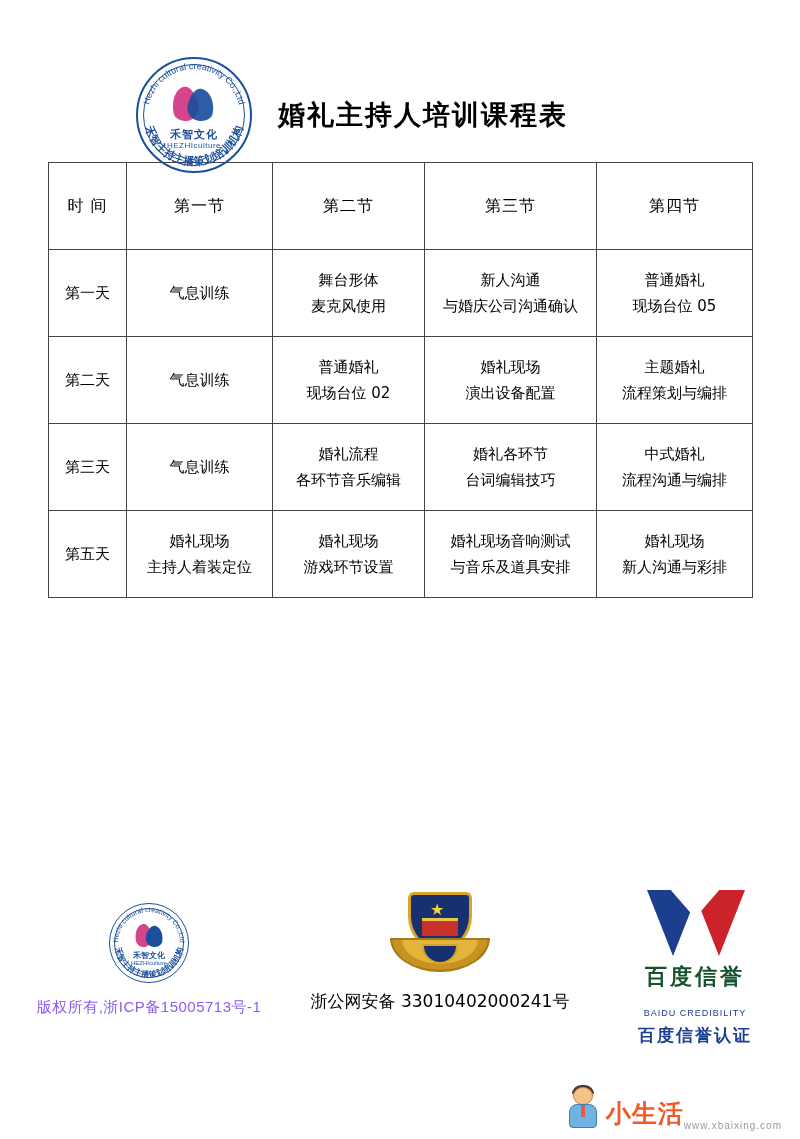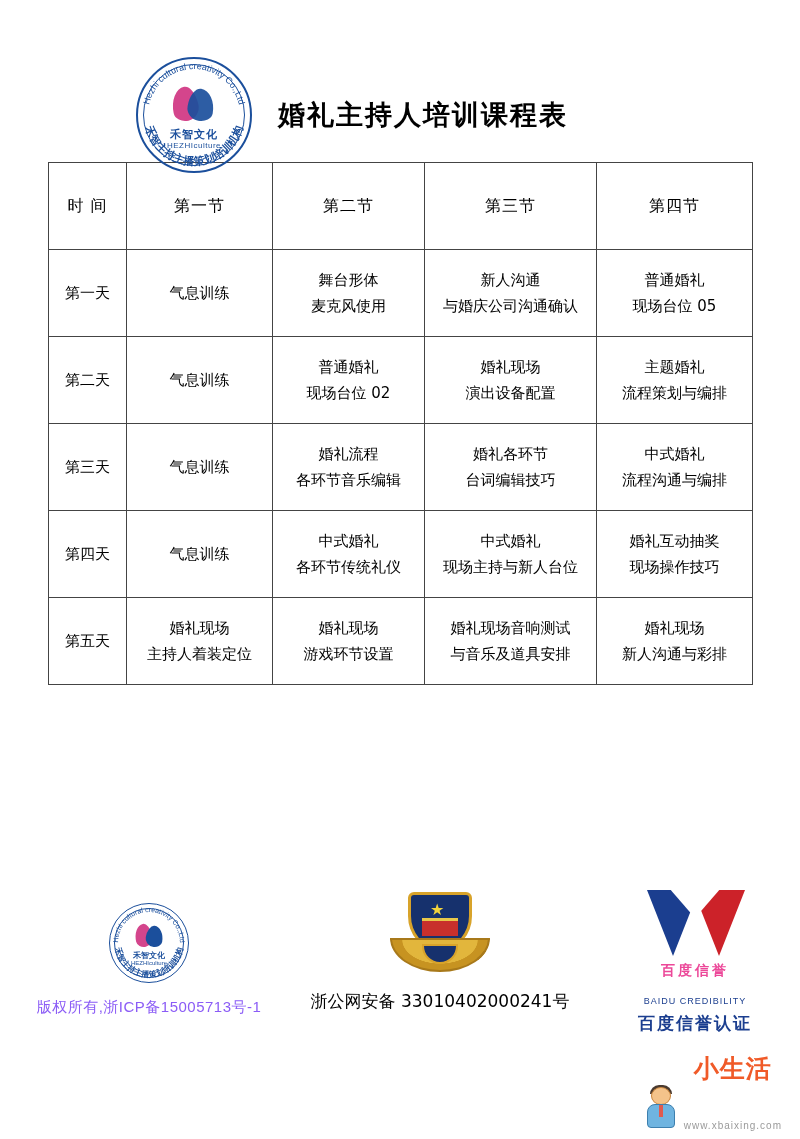--- a/index.html
+++ b/index.html
@@ -305,23 +305,23 @@
   }
   .baidu-v .v-notch {
     position: absolute;
     left: 28px; top: 2px;
     width: 52px; height: 30px;
     background: #ffffff;
     transform: skewX(0deg);
     clip-path: polygon(0 0, 100% 0, 50% 100%);
   }
   .baidu-title {
-    font-size: 14px;
+    font-size: 22px;
     font-weight: bold;
-    color: #ec4899;
+    color: #14532d;
     letter-spacing: 3px;
     margin-top: 2px;
     font-family: "DejaVu Sans", "Liberation Sans", sans-serif;
     text-align: center;
   }
   .baidu-sub {
     font-size: 9px;
     color: #1b3e8f;
     letter-spacing: 1px;
     margin-top: 16px;
@@ -374,23 +374,21 @@
     box-sizing: border-box;
   }
   .wm-figure .tie {
     position: absolute;
     left: 15px; top: 20px;
     width: 4px; height: 12px;
     background: #e05a4e;
   }
   .wm-text {
     display: flex;
-    flex-direction: column;
-    align-items: center;
-    gap: 20px;
+    flex-direction: row;
   }
   .wm-main {
     font-size: 25px;
     font-weight: bold;
     color: #f05a28;
     letter-spacing: 1px;
     line-height: 1;
     font-family: "DejaVu Sans", "Liberation Sans", sans-serif;
   }
   .wm-sub {
@@ -499,38 +497,20 @@
         <td>
           <span class="line">婚礼各环节</span>
           <span class="line">台词编辑技巧</span>
         </td>
         <td>
           <span class="line">中式婚礼</span>
           <span class="line">流程沟通与编排</span>
         </td>
       </tr>
 
-      <tr>
-        <td>第四天</td>
-        <td>
-          <span class="line">气息训练</span>
-        </td>
-        <td>
-          <span class="line">中式婚礼</span>
-          <span class="line">各环节传统礼仪</span>
-        </td>
-        <td>
-          <span class="line">中式婚礼</span>
-          <span class="line">现场主持与新人台位</span>
-        </td>
-        <td>
-          <span class="line">婚礼互动抽奖</span>
-          <span class="line">现场操作技巧</span>
-        </td>
-      </tr>
 
       <tr>
         <td>第五天</td>
         <td>
           <span class="line">婚礼现场</span>
           <span class="line">主持人着装定位</span>
         </td>
         <td>
           <span class="line">婚礼现场</span>
           <span class="line">游戏环节设置</span>

